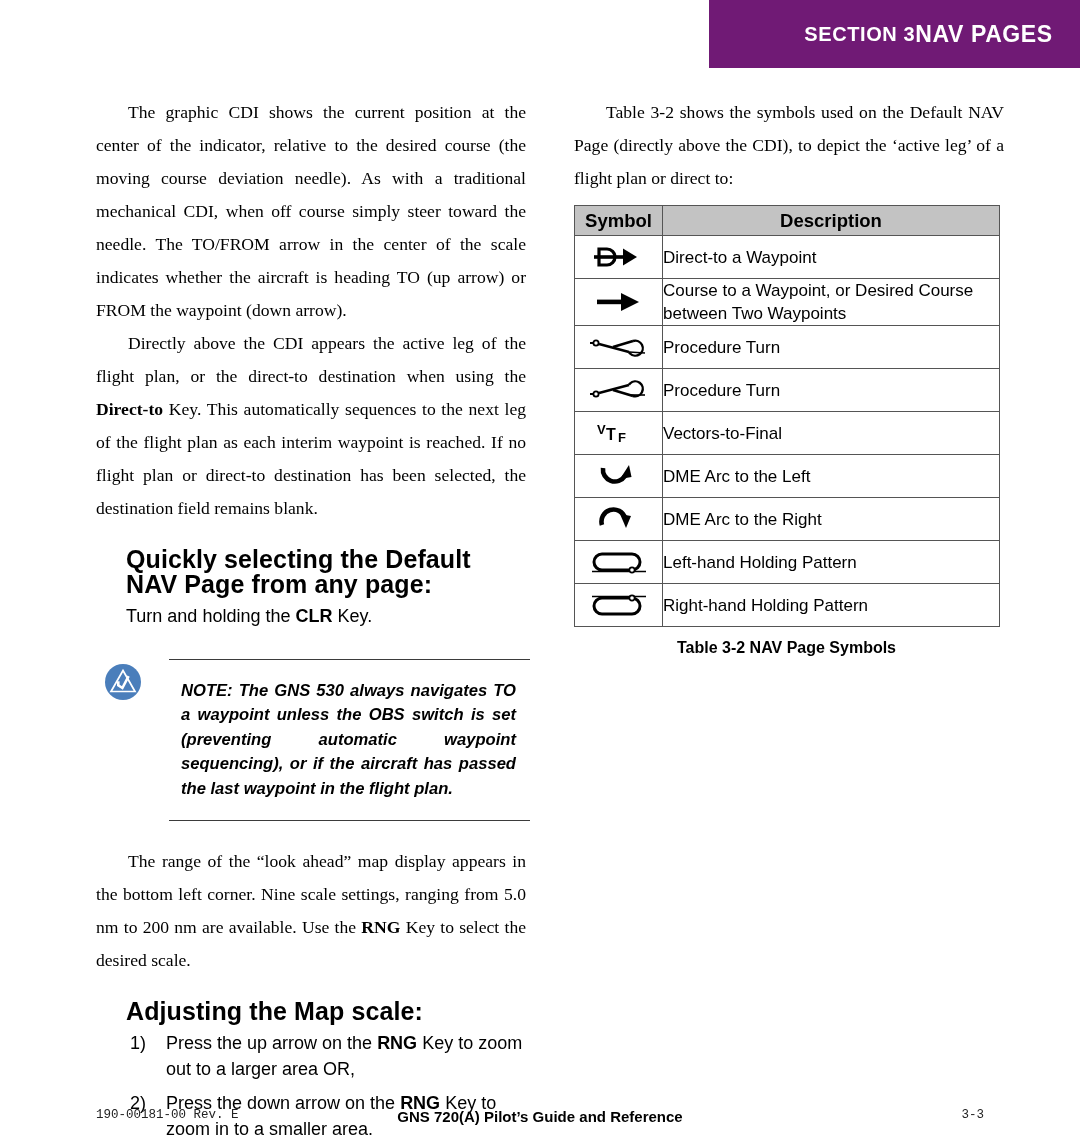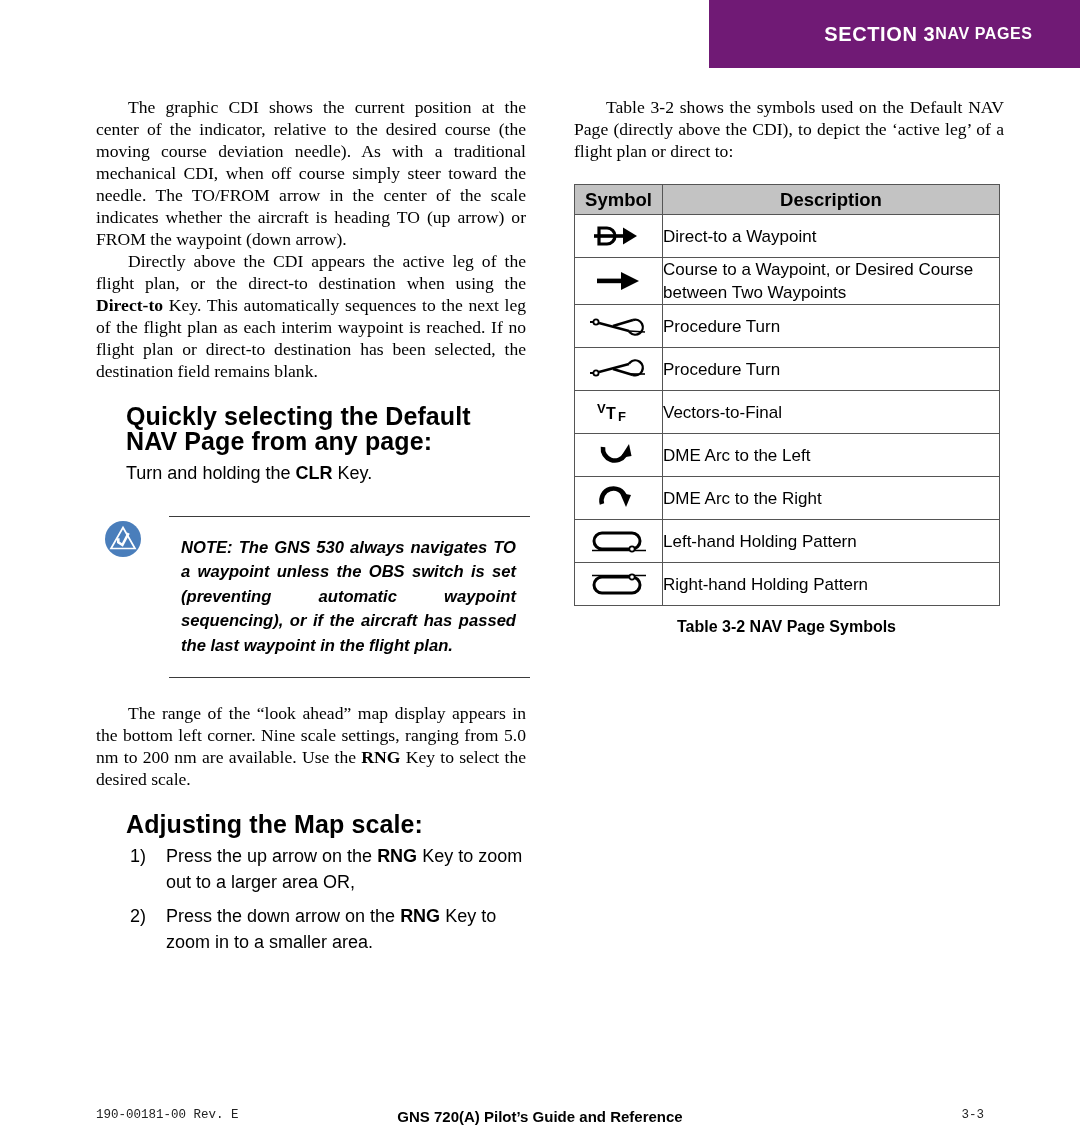--- a/index.html
+++ b/index.html
@@ -26,21 +26,21 @@
     background: #701a75;
     color: #ffffff;
     display: flex;
     align-items: center;
     justify-content: center;
     font-family: "Liberation Sans", sans-serif;
     font-weight: bold;
     letter-spacing: 0.6px;
   }
   .header-banner .line1 { font-size: 20px; line-height: 24px; }
-  .header-banner .line2 { font-size: 16px; line-height: 24px; }
+  .header-banner .line2 { font-size: 23px; line-height: 24px; }
 
   
   .col-left {
     position: absolute;
     left: 96px;
     top: 96px;
     width: 430px;
   }
   .col-right {
     position: absolute;
@@ -48,21 +48,21 @@
     top: 96px;
     width: 430px;
     padding-left: 21px;
   }
 
   
   p.body {
     margin: 0 0 0 0;
     font-family: "Liberation Serif", serif;
     font-size: 17.6px;
-    line-height: 22px;
+    line-height: 33px;
     text-align: justify;
     text-indent: 32px;
     hyphens: none;
   }
   p.body + p.body { margin-top: 0px; }
 
   b.serif-bold { font-weight: bold; }
 
   
   h2.subhead {
@@ -135,21 +135,21 @@
     top: 0;
     font-family: "Liberation Sans", sans-serif;
     font-size: 18px;
   }
   ol.steps li b { font-weight: bold; }
 
   
   table.symtable {
     border-collapse: collapse;
     width: 425px;
-    margin-top: 22px;
+    margin-top: 10px;
     table-layout: fixed;
   }
   table.symtable th, table.symtable td {
     border: 1.3px solid #555;
     padding: 0;
     vertical-align: middle;
   }
   table.symtable thead th {
     background: #c3c3c3;
     font-family: "Liberation Sans", sans-serif;

